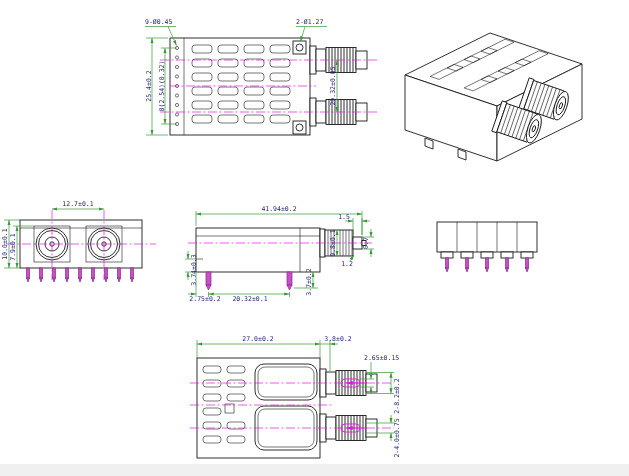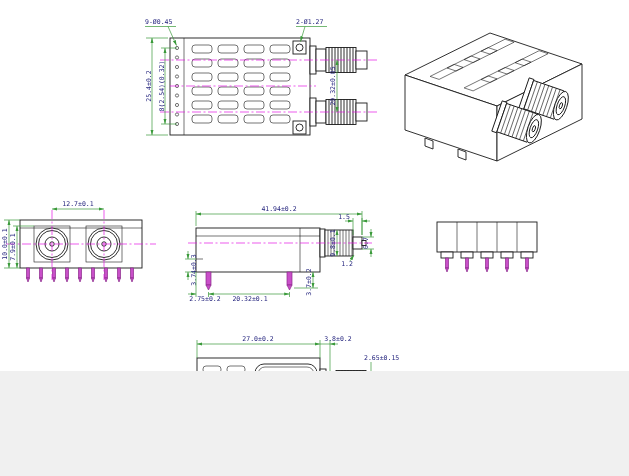--- a/index.html
+++ b/index.html
@@ -1,16 +1,16 @@
 <!DOCTYPE html>
 <html style="--outline: #1a1a1a; --dimension: #3a9a3a; --dimtext: #26267f; --centerline: #e414e4; --pin: #c94fc9; --pin-stroke: #8b2a8b;"><head>
 <meta charset="utf-8">
 <style>
   html,body{margin:0;padding:0;background:#f0f0f0}
-  #canvas{position:relative;width:629px;height:371px;background:#ffffff;overflow:hidden;
+  #canvas{position:relative;width:629px;height:464px;background:#ffffff;overflow:hidden;
           font-family:"DejaVu Sans","Liberation Sans",sans-serif}
   svg{display:block}
   .ol  {fill:none;stroke:var(--outline,#1a1a1a);stroke-width:.9}
   .olw {fill:#ffffff;stroke:var(--outline,#1a1a1a);stroke-width:.9}
   .thin{stroke-width:.6}
   .dim {fill:none;stroke:var(--dimension,#3a9a3a);stroke-width:.7}
   .cl  {fill:none;stroke:var(--centerline,#e414e4);stroke-width:.7;stroke-dasharray:9 2.5 2 2.5}
   .mag {fill:none;stroke:var(--centerline,#e414e4);stroke-width:.9}
   .pin {fill:var(--pin,#c94fc9);stroke:var(--pin-stroke,#8b2a8b);stroke-width:.7}
   .t   {font-family:"DejaVu Sans Mono","Liberation Mono",monospace;font-size:6.5px;fill:var(--dimtext,#26267f)}

